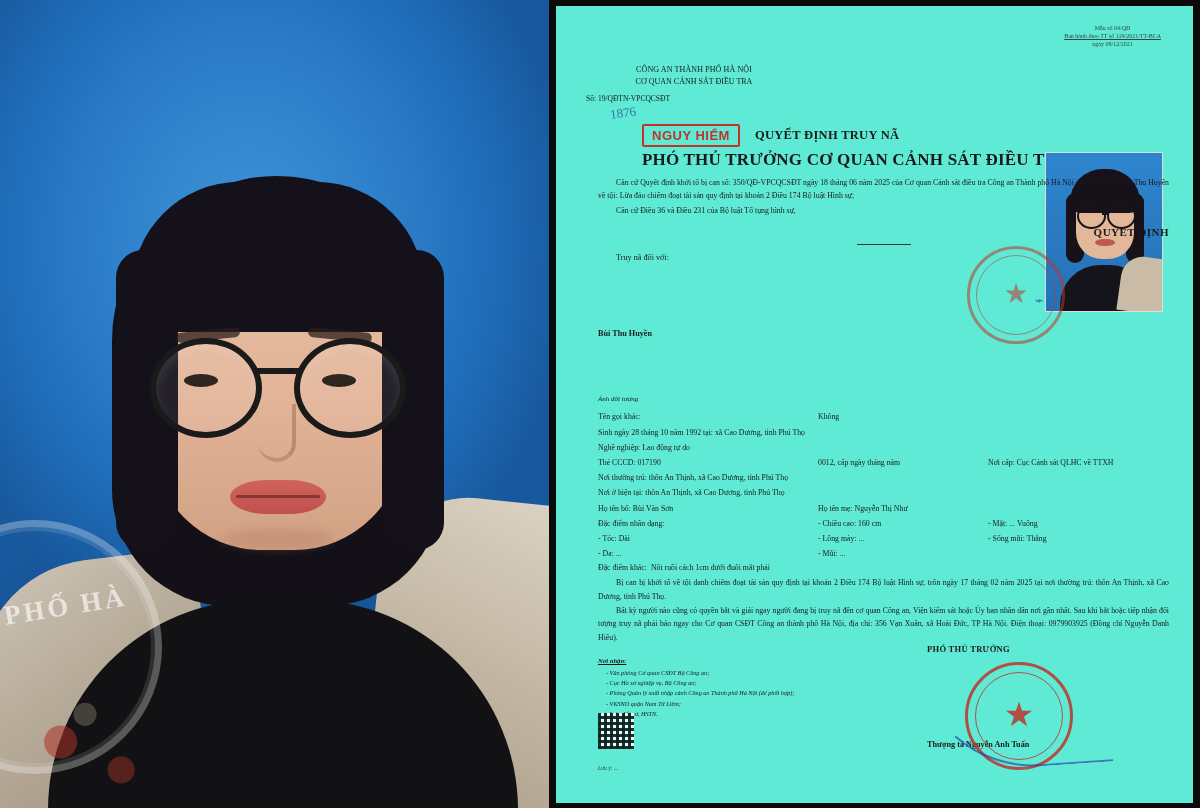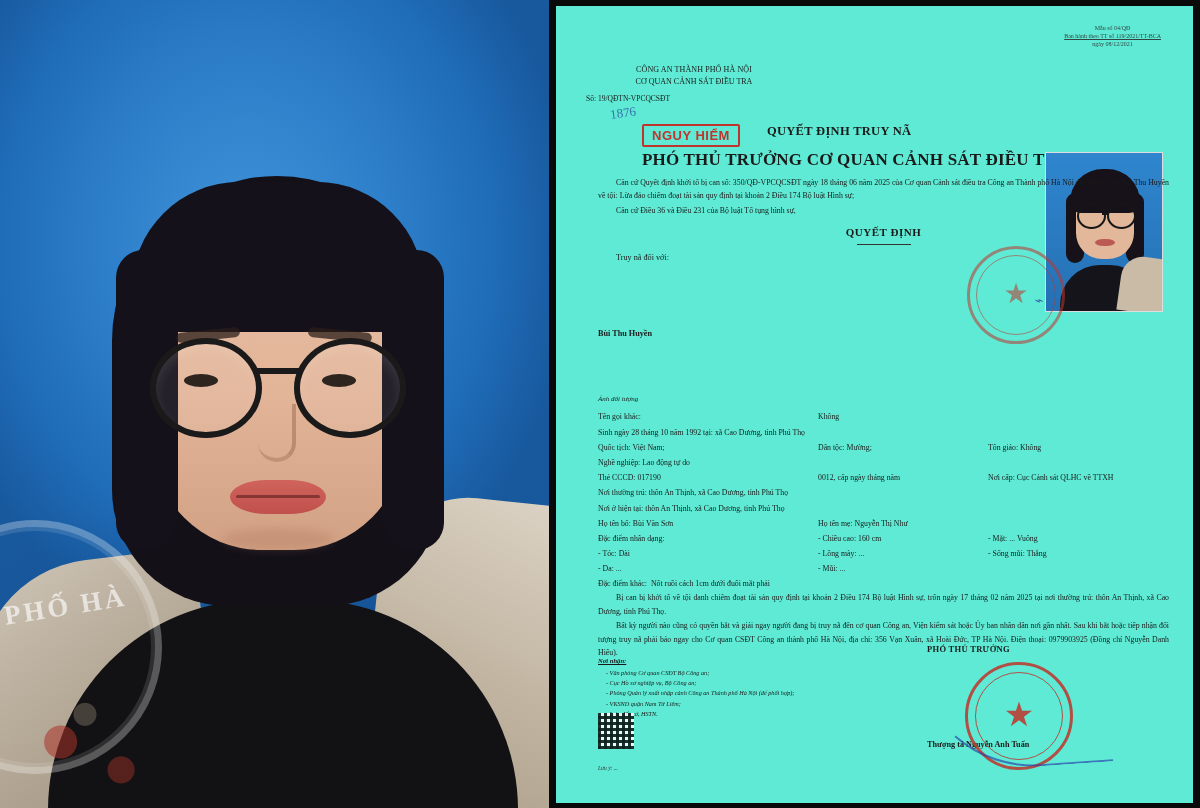--- a/index.html
+++ b/index.html
@@ -282,21 +282,22 @@
     color: rgba(40,60,150,.7);
     font-size: 13px;
     transform: rotate(-8deg);
     font-family: "Liberation Serif", serif;
   }
 
   .danger-row {
     position: absolute;
     left: 58px; top: 100px;
     display: flex;
-    gap: 27px;
+    align-items: center;
+    gap: 15px;
   }
   .danger-badge {
     border: 2px solid #c0342c;
     color: #c0342c;
     font-weight: bold;
     font-size: 13px;
     letter-spacing: .5px;
     padding: 2px 8px;
     border-radius: 2px;
     font-family: "Liberation Sans", sans-serif;
@@ -322,21 +323,21 @@
     top: 152px;
     font-size: 7.8px;
     line-height: 1.72;
     text-align: justify;
   }
   .body-block p { margin: 0 0 1px 0; }
   .indent { text-indent: 18px; }
   .italic { font-style: italic; }
 
   .decision-title {
-    text-align: center;
+    text-align: right;
     font-weight: bold;
     font-size: 11px;
     letter-spacing: .5px;
     margin: 6px 0 2px;
   }
   .decision-underline {
     width: 54px; height: 1px; background: #333; margin: 0 auto 6px;
   }
 
   .subject-row {
@@ -608,25 +609,20 @@
           <div class="field-grid">
             <div class="fr">
                 <div class="c1">Tên gọi khác:</div>
                 <div class="c2">Không</div>
                 <div class="c3"></div>
               </div>
             <div class="fr">
                 <div style="width:100%">Sinh ngày 28 tháng 10 năm 1992 tại: xã Cao Dương, tỉnh Phú Thọ</div>
               </div>
             <div class="fr">
-                <div class="c1">Quốc tịch: Việt Nam;</div>
-                <div class="c2">Dân tộc: Mường;</div>
-                <div class="c3">Tôn giáo: Không</div>
-              </div>
-            <div class="fr">
                 <div style="width:100%">Nghề nghiệp: Lao động tự do</div>
               </div>
             <div class="fr">
                 <div class="c1">Thẻ CCCD: 017190</div>
                 <div class="c2">0012, cấp ngày  tháng  năm</div>
                 <div class="c3">Nơi cấp: Cục Cảnh sát QLHC về TTXH</div>
               </div>
             <div class="fr">
                 <div style="width:100%">Nơi thường trú: thôn An Thịnh, xã Cao Dương, tỉnh Phú Thọ</div>
               </div>

